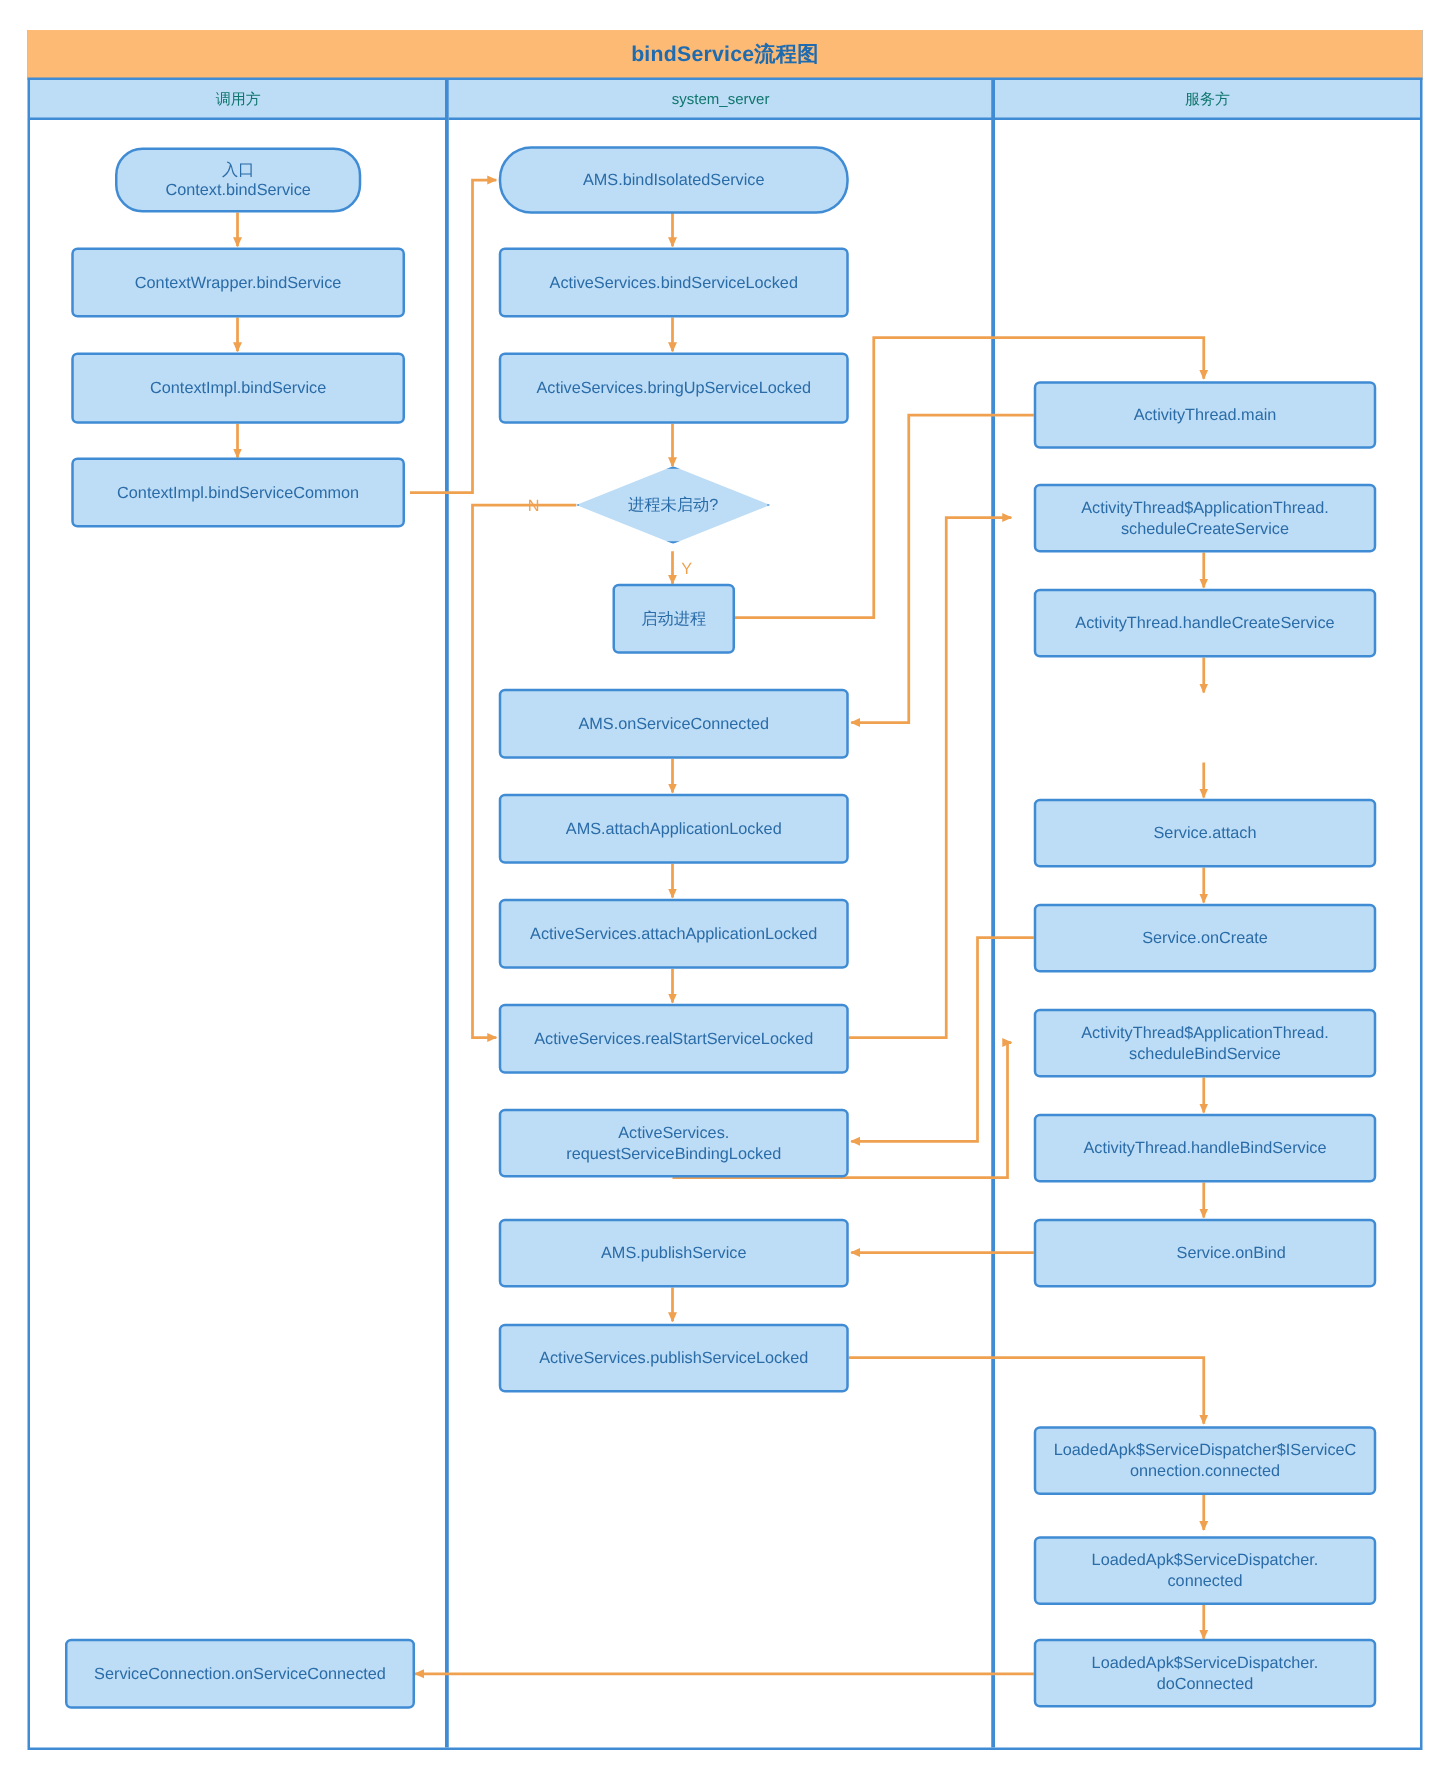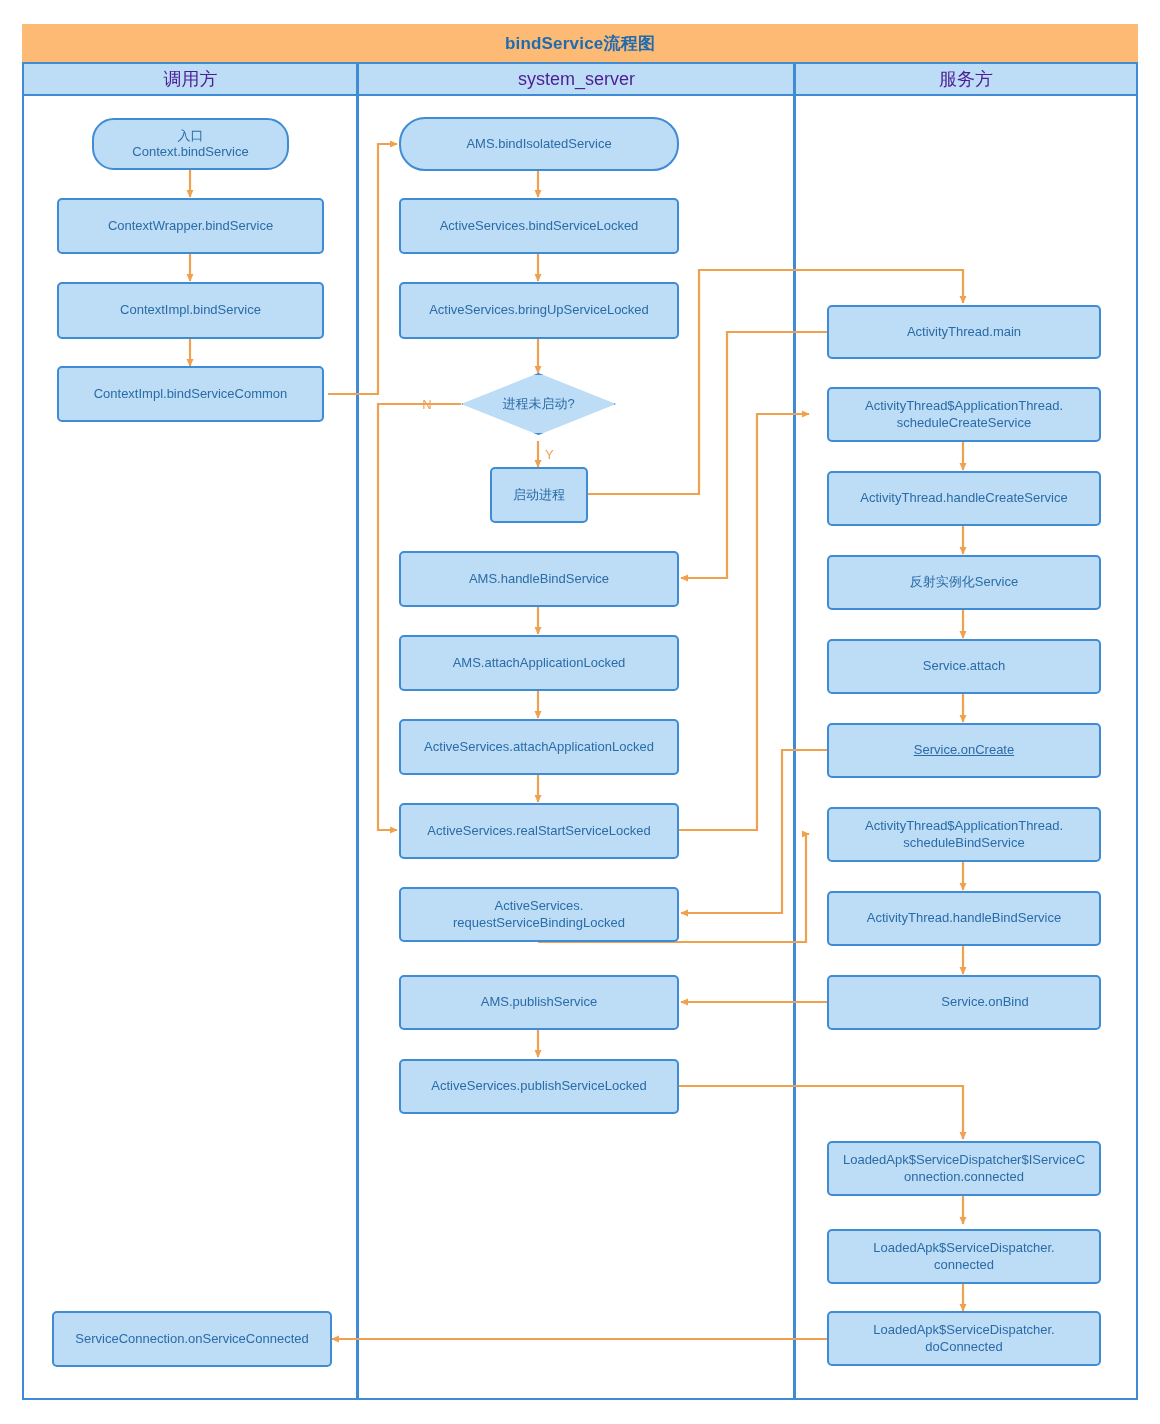--- a/index.html
+++ b/index.html
@@ -9,21 +9,21 @@
   
   .frame{position:absolute;left:22px;top:24px;width:1116px;height:1376px;
          border:2px solid #3f8bd4;box-sizing:border-box;}
   .title-band{position:absolute;left:22px;top:24px;width:1116px;height:40px;
               background:#fdba74;border-bottom:2px solid #3f8bd4;box-sizing:border-box;
               display:flex;align-items:center;justify-content:center;}
   .title-band span{font-size:17px;font-weight:bold;color:#1f6bb0;letter-spacing:.2px;}
   .lane-head{position:absolute;top:64px;height:32px;background:#bddcf5;
              border-bottom:2px solid #3f8bd4;box-sizing:border-box;
              display:flex;align-items:center;justify-content:center;}
-  .lane-head span{font-size:18px;color:#4c1d95;}
+  .lane-head span{font-size:12px;color:#0f766e;}
   .lane-head.l1{left:24px;width:333px;}
   .lane-head.l2{left:359px;width:435px;}
   .lane-head.l3{left:796px;width:340px;}
   .lane-div{position:absolute;top:64px;width:3px;background:#3f8bd4;height:1334px;}
   .lane-div.d1{left:356px;}
   .lane-div.d2{left:793px;}
 
   
   .node{position:absolute;box-sizing:border-box;background:#bddcf5;
         border:2px solid #3f8bd4;border-radius:5px;
@@ -141,21 +141,21 @@
 
   <div class="node" style="left:399px;top:282px;width:280px;height:57px;">ActiveServices.bringUpServiceLocked</div>
 
   <div class="diamond" style="left:461px;top:373px;width:155px;height:62px;">
     <div class="dshape"></div>
     <div class="dlabel">进程未启动?</div>
   </div>
 
   <div class="node" style="left:490px;top:467px;width:98px;height:56px;">启动进程</div>
 
-  <div class="node" style="left:399px;top:551px;width:280px;height:56px;">AMS.handleBindService</div>
+  <div class="node" style="left:399px;top:551px;width:280px;height:56px;">AMS.onServiceConnected</div>
 
   <div class="node" style="left:399px;top:635px;width:280px;height:56px;">AMS.attachApplicationLocked</div>
 
   <div class="node" style="left:399px;top:719px;width:280px;height:56px;">ActiveServices.attachApplicationLocked</div>
 
   <div class="node" style="left:399px;top:803px;width:280px;height:56px;">ActiveServices.realStartServiceLocked</div>
 
   <div class="node multiline" style="left:399px;top:887px;width:280px;height:55px;">ActiveServices.
 requestServiceBindingLocked</div>
 
@@ -163,25 +163,24 @@
 
   <div class="node" style="left:399px;top:1059px;width:280px;height:55px;">ActiveServices.publishServiceLocked</div>
 
   <div class="node" style="left:827px;top:305px;width:274px;height:54px;">ActivityThread.main</div>
 
   <div class="node multiline" style="left:827px;top:387px;width:274px;height:55px;">ActivityThread$ApplicationThread.
 scheduleCreateService</div>
 
   <div class="node" style="left:827px;top:471px;width:274px;height:55px;">ActivityThread.handleCreateService</div>
 
-  <div class="node" style="left:827px;top:555px;width:274px;height:55px;">反射实例化Service</div>
 
   <div class="node" style="left:827px;top:639px;width:274px;height:55px;">Service.attach</div>
 
-  <div class="node" style="left:827px;top:723px;width:274px;height:55px;text-decoration:underline;">Service.onCreate</div>
+  <div class="node" style="left:827px;top:723px;width:274px;height:55px;">Service.onCreate</div>
 
   <div class="node multiline" style="left:827px;top:807px;width:274px;height:55px;">ActivityThread$ApplicationThread.
 scheduleBindService</div>
 
   <div class="node" style="left:827px;top:891px;width:274px;height:55px;">ActivityThread.handleBindService</div>
 
   <div class="node" style="left:827px;top:975px;width:274px;height:55px;padding-left:48px;">Service.onBind</div>
 
   <div class="node multiline" style="left:827px;top:1141px;width:274px;height:55px;">LoadedApk$ServiceDispatcher$IServiceC
 onnection.connected</div>

